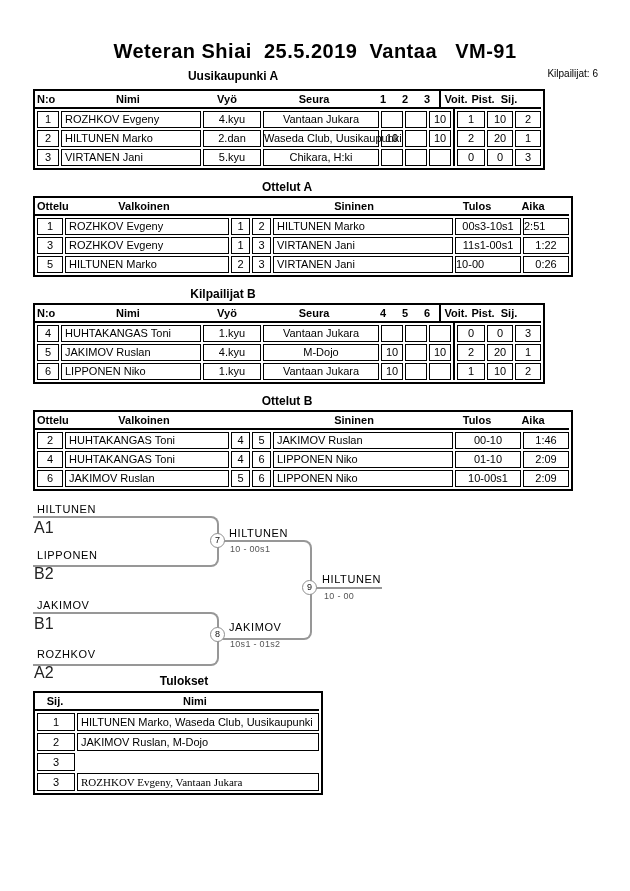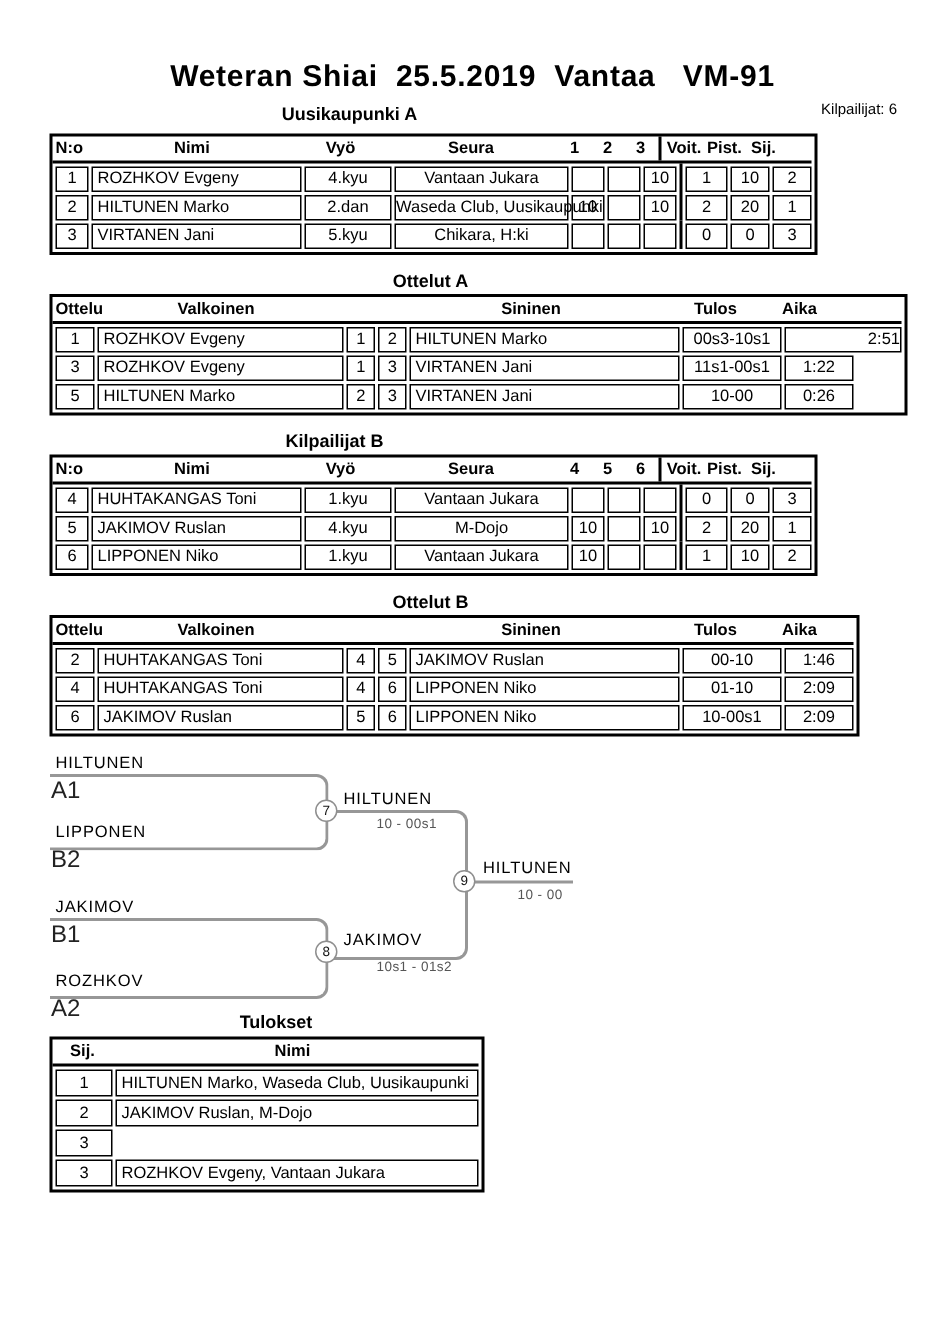--- a/index.html
+++ b/index.html
@@ -25,21 +25,21 @@
   .tulokset .cell{height:16px;line-height:16px;}
   
   .bline{position:absolute;border:0 solid #979797;}
   .pair{border-top-width:2px;border-right-width:2px;border-bottom-width:2px;
         border-radius:0 8px 8px 0;}
   .hline{border-top-width:2px;}
   .circ{position:absolute;width:15px;height:15px;box-sizing:border-box;border:1.5px solid #8f8f8f;
         border-radius:50%;background:#fff;font-size:9px;line-height:12px;text-align:center;color:#111;z-index:3;}
   .bname{position:absolute;font-size:11px;letter-spacing:.6px;white-space:nowrap;}
   .bseed{position:absolute;font-size:16px;color:#222;white-space:nowrap;}
-  .bscore{position:absolute;font-size:9px;color:#555;letter-spacing:.3px;white-space:nowrap;margin-left:21px;}
+  .bscore{position:absolute;font-size:9px;color:#555;letter-spacing:.3px;white-space:nowrap;}
 </style>
 </head>
 <body>
 
 <div id="page">
 
   <div class="title">Weteran Shiai  25.5.2019  Vantaa   VM-91</div>
   <div class="compCount">Kilpailijat: 6</div>
 
   <div class="secHead" style="left:233px;top:69px">Uusikaupunki A</div>
@@ -109,38 +109,38 @@
         <div class="hcell" style="width: 64px; text-align: center;">Tulos</div>
         <div class="hcell" style="width: 44px; text-align: center;">Aika</div>
       </div>
       <div class="trow">
         <div class="cell" style="--w: 24px; width: 24px; text-align: center;">1</div>
         <div class="cell al" style="--w: 162px; width: 159px;">ROZHKOV Evgeny</div>
         <div class="cell" style="--w: 17px; width: 17px; text-align: center;">1</div>
         <div class="cell" style="--w: 17px; width: 17px; text-align: center;">2</div>
         <div class="cell al" style="--w: 178px; width: 175px;">HILTUNEN Marko</div>
         <div class="cell" style="--w: 64px; width: 64px; text-align: center;">00s3-10s1</div>
-        <div class="cell" style="--w: 44px; width: 44px; text-align: right; padding-left: 32px;">2:51</div>
+        <div class="cell" style="--w: 44px; width: 44px; text-align: left;">2:51</div>
       </div>
       <div class="trow">
         <div class="cell" style="--w: 24px; width: 24px; text-align: center;">3</div>
         <div class="cell al" style="--w: 162px; width: 159px;">ROZHKOV Evgeny</div>
         <div class="cell" style="--w: 17px; width: 17px; text-align: center;">1</div>
         <div class="cell" style="--w: 17px; width: 17px; text-align: center;">3</div>
         <div class="cell al" style="--w: 178px; width: 175px;">VIRTANEN Jani</div>
         <div class="cell" style="--w: 64px; width: 64px; text-align: center;">11s1-00s1</div>
         <div class="cell" style="--w: 44px; width: 44px; text-align: center;">1:22</div>
       </div>
       <div class="trow">
         <div class="cell" style="--w: 24px; width: 24px; text-align: center;">5</div>
         <div class="cell al" style="--w: 162px; width: 159px;">HILTUNEN Marko</div>
         <div class="cell" style="--w: 17px; width: 17px; text-align: center;">2</div>
         <div class="cell" style="--w: 17px; width: 17px; text-align: center;">3</div>
         <div class="cell al" style="--w: 178px; width: 175px;">VIRTANEN Jani</div>
-        <div class="cell" style="--w: 64px; width: 64px; text-align: center;">10-00</div>
+        <div class="cell" style="--w: 64px; width: 64px; ">10-00</div>
         <div class="cell" style="--w: 44px; width: 44px; text-align: center;">0:26</div>
       </div>
     </div>
 
   <div class="secHead" style="left:223px;top:287px">Kilpailijat B</div>
   <div class="tbl" id="tblKB" style="left:33px;top:303px">
       <div class="thdr">
         <div class="hcell" style="width: 20px; text-align: left;">N:o</div>
         <div class="hcell" style="width: 138px; text-align: center;">Nimi</div>
         <div class="hcell" style="width: 56px; text-align: center;">Vyö</div>
@@ -273,17 +273,17 @@
       </div>
       <div class="trow">
         <div class="cell" style="--w: 36px; width: 36px; text-align: center;">2</div>
         <div class="cell al" style="--w: 240px; width: 237px;">JAKIMOV Ruslan, M-Dojo</div>
       </div>
       <div class="trow">
         <div class="cell" style="--w: 36px; width: 36px; text-align: center;">3</div>
       </div>
       <div class="trow">
         <div class="cell" style="--w: 36px; width: 36px; text-align: center;">3</div>
-        <div class="cell al" style="--w: 240px; width: 237px;">ROZHKOV Evgeny, Vantaan Jukara</div>
+        <div class="cell al" style="--w: 240px; width: 237px; font-family: Liberation Serif, serif;">ROZHKOV Evgeny, Vantaan Jukara</div>
       </div>
     </div>
 
 </div>
 
 </body></html>

